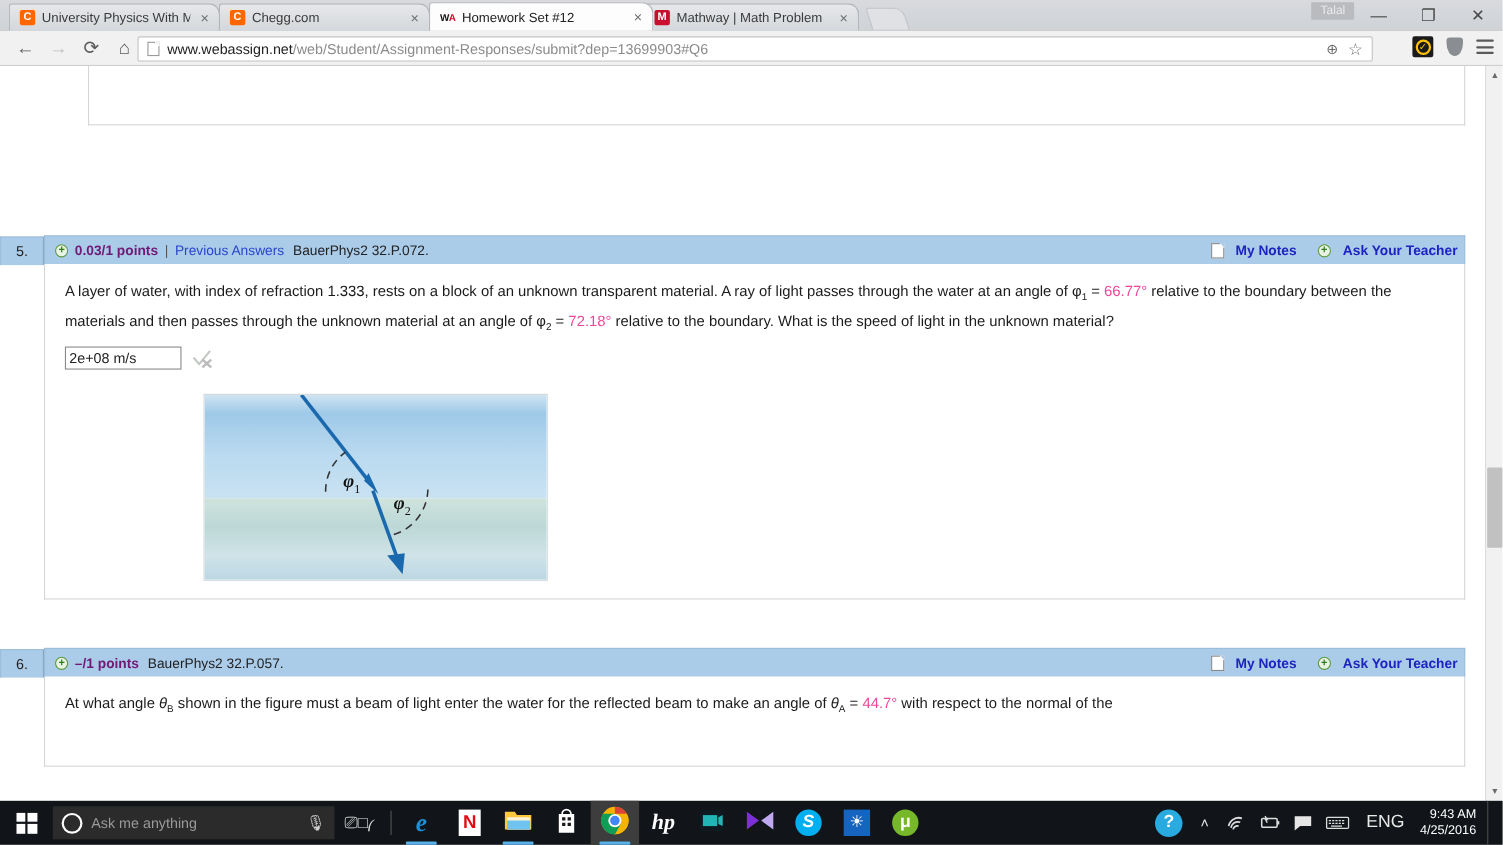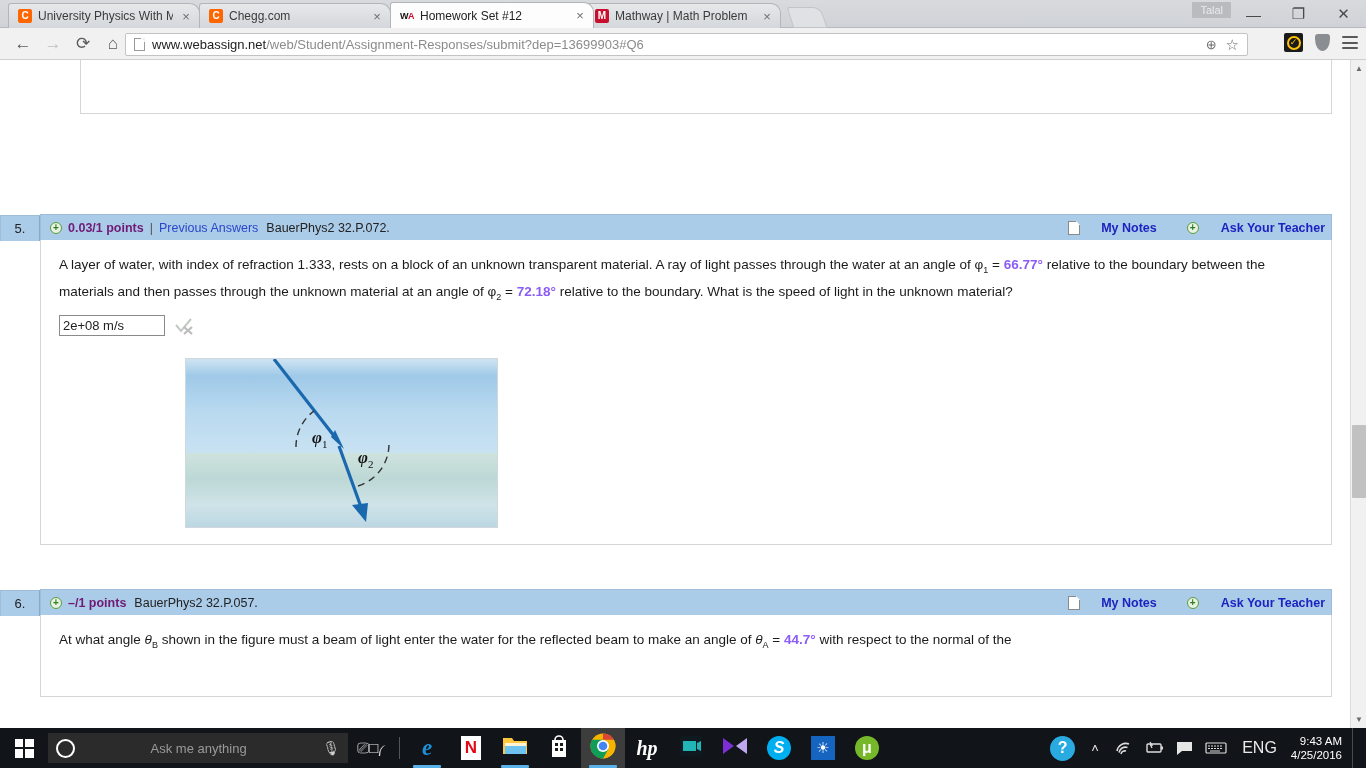--- a/index.html
+++ b/index.html
@@ -125,32 +125,32 @@
   .plus-icon {
     display:inline-block; width:12px; height:12px; border-radius:50%;
     background:#e9f3e3; border:1px solid #5b9a3e; color:#2e7d1f;
     font-size:10px; line-height:10px; text-align:center; font-weight:bold;
     margin:0 6px 0 10px;
   }
   .pts { color:#701a75; font-weight:bold; font-size:12.5px; }
   .sep { color:#555; margin:0 6px; }
   .prev-ans { color:#2a46c8; font-size:12.5px; }
   .qref { color:#222; font-size:12.5px; margin-left:8px; }
-  .qhead-right { margin-left:auto; display:flex; align-items:center; gap:16px; padding-right:6px; }
+  .qhead-right { margin-left:auto; display:flex; align-items:center; gap:5px; padding-right:6px; }
   .note-icon {
     width:12px;height:14px;background:#fff;border:1px solid #8a8a8a;display:inline-block;
     margin-right:5px; position:relative;
   }
   .note-icon:after{content:"";position:absolute;right:-1px;top:-1px;border-width:0 4px 4px 0;border-style:solid;border-color:#fff #abcce9;}
   .head-link { color:#1d23c0; font-weight:bold; font-size:12.5px; }
   .head-link + .plus-icon { margin-left:14px; }
 
   .qbody { border:1px solid #d6d6d6; border-top:none; background:#fff; padding:14px 16px 16px 18px; }
   .qtext { font-size:13.5px; color:#1b1b1b; line-height:22px; }
-  .qtext .hl { color:#8b5cf6;font-weight:bold; }
+  .qtext .hl { color:#ec4899; }
   .var { font-style:italic; }
   sub { font-size:9px; }
 
   .answer-row { display:flex; align-items:center; margin-top:8px; }
   .answer-input {
     width:106px; height:21px; border:1px solid #8a8a8a; background:#fff;
     font-size:13px; color:#222; padding:1px 3px; font-family:"Liberation Sans", sans-serif;
   }
   .mark-icon { margin-left:10px; width:20px; height:18px; position:relative; opacity:.45; }
 
@@ -166,22 +166,22 @@
 
   
   .taskbar {
     position:absolute; left:0; bottom:0; width:1366px; height:40px;
     background:#111418; display:flex; align-items:center;
   }
   .start-btn { width:48px; height:40px; display:flex; align-items:center; justify-content:center; }
   .win-logo { width:19px; height:19px; display:grid; grid-template-columns:1fr 1fr; grid-template-rows:1fr 1fr; gap:2px; }
   .win-logo i { background:#fff; display:block; }
   .cortana {
-    width:300px; height:30px; background:#2b2b2b; display:flex; align-items:center;
-    padding:0 8px; gap:8px;text-align:center;
+    width:256px; height:30px; background:#2b2b2b; display:flex; align-items:center;
+    padding:0 8px; gap:8px;
   }
   .cortana-ring { width:19px;height:19px;border-radius:50%;border:2.5px solid #fff; flex:0 0 19px;}
   .cortana-text { color:#9a9a9a; font-size:13px; flex:1 1 auto; }
   .cortana-mic { color:#cfcfcf; font-size:14px; }
   .taskview { width:46px; height:40px; display:flex; align-items:center; justify-content:center; color:#e0e0e0; font-size:15px; }
   .tb-divider { width:1px; height:22px; background:#555; margin:0 5px; }
   .tb-icons { display:flex; align-items:center; height:40px; }
   .tb-app { width:44px; height:40px; display:flex; align-items:center; justify-content:center; position:relative; }
   .tb-app.active { background:#3d3d3d; }
   .tb-app .underline { position:absolute; bottom:0; left:8px; right:8px; height:3px; background:#58b0e8; border-radius:1px; }

